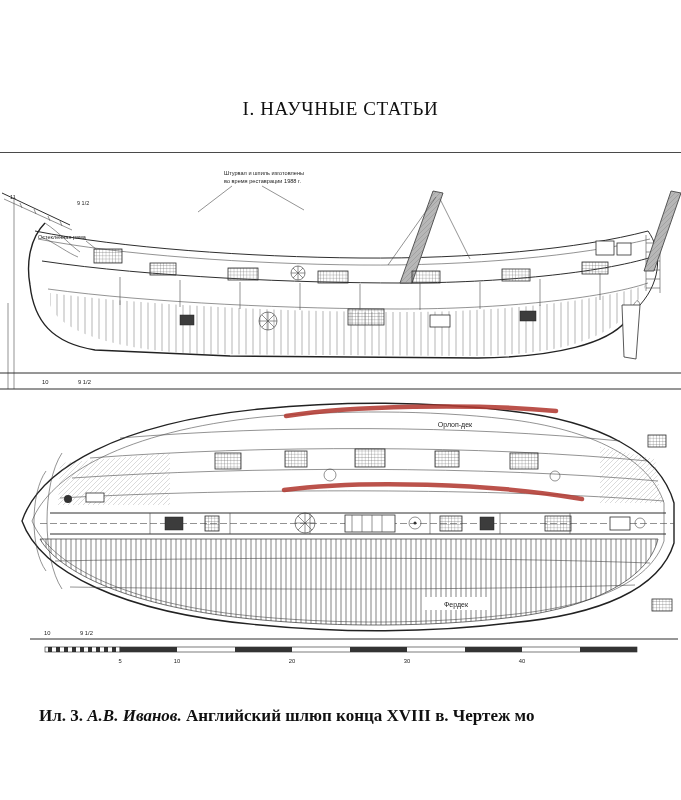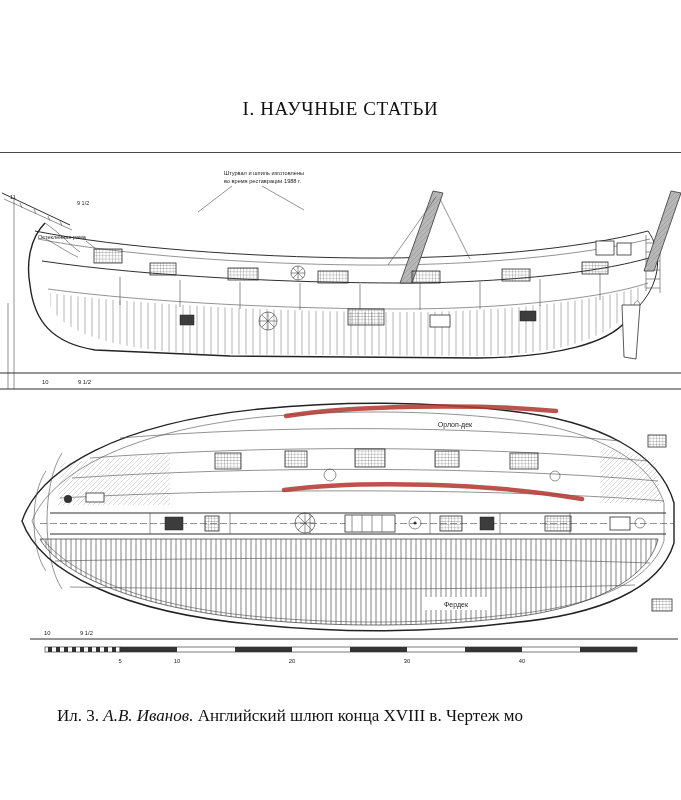--- a/index.html
+++ b/index.html
@@ -3,21 +3,21 @@
 <meta charset="utf-8">
 <style>
   html,body{margin:0;padding:0;background:#ffffff;}
   .page{position:relative;width:681px;height:800px;background:#fff;overflow:hidden;
         font-family:"Liberation Serif", serif;color:#111;}
   .header{position:absolute;top:98px;left:0;width:100%;text-align:center;
           font-size:19px;letter-spacing:.6px;color:#101010;}
   .rule{position:absolute;top:152px;left:0;width:681px;height:0;border-top:1.3px solid #4a4a4a;}
   svg.fig{position:absolute;top:153px;left:0;display:block;}
   .caption{position:absolute;top:701px;left:0;width:681px;font-size:17px;line-height:29px;color:#101010;}
-  .cap1{padding-left:57px;white-space:nowrap;overflow:hidden;}
+  .cap1{padding-left:39px;white-space:nowrap;overflow:hidden;font-weight:bold;}
   .cap2{text-align:center;}
   .it{font-style:italic;}
   .thin{stroke:#4a4a4a;stroke-width:.6;fill:none;}
   .med{stroke:#2e2e2e;stroke-width:1;fill:none;}
   .thick{stroke:#222;stroke-width:1.4;fill:none;}
   .lbl{font-family:"Liberation Sans", sans-serif;fill:#1d1d1d;}
   .red{stroke:#b23a32;stroke-width:4.5;fill:none;stroke-linecap:round;opacity:.88;}
   .dk{fill:#3c3c3c;stroke:#222;stroke-width:.5;}
   .box{fill:#fff;stroke:#2e2e2e;stroke-width:.8;}
   .gridbox{fill:url(#grid);stroke:#2e2e2e;stroke-width:.8;}

